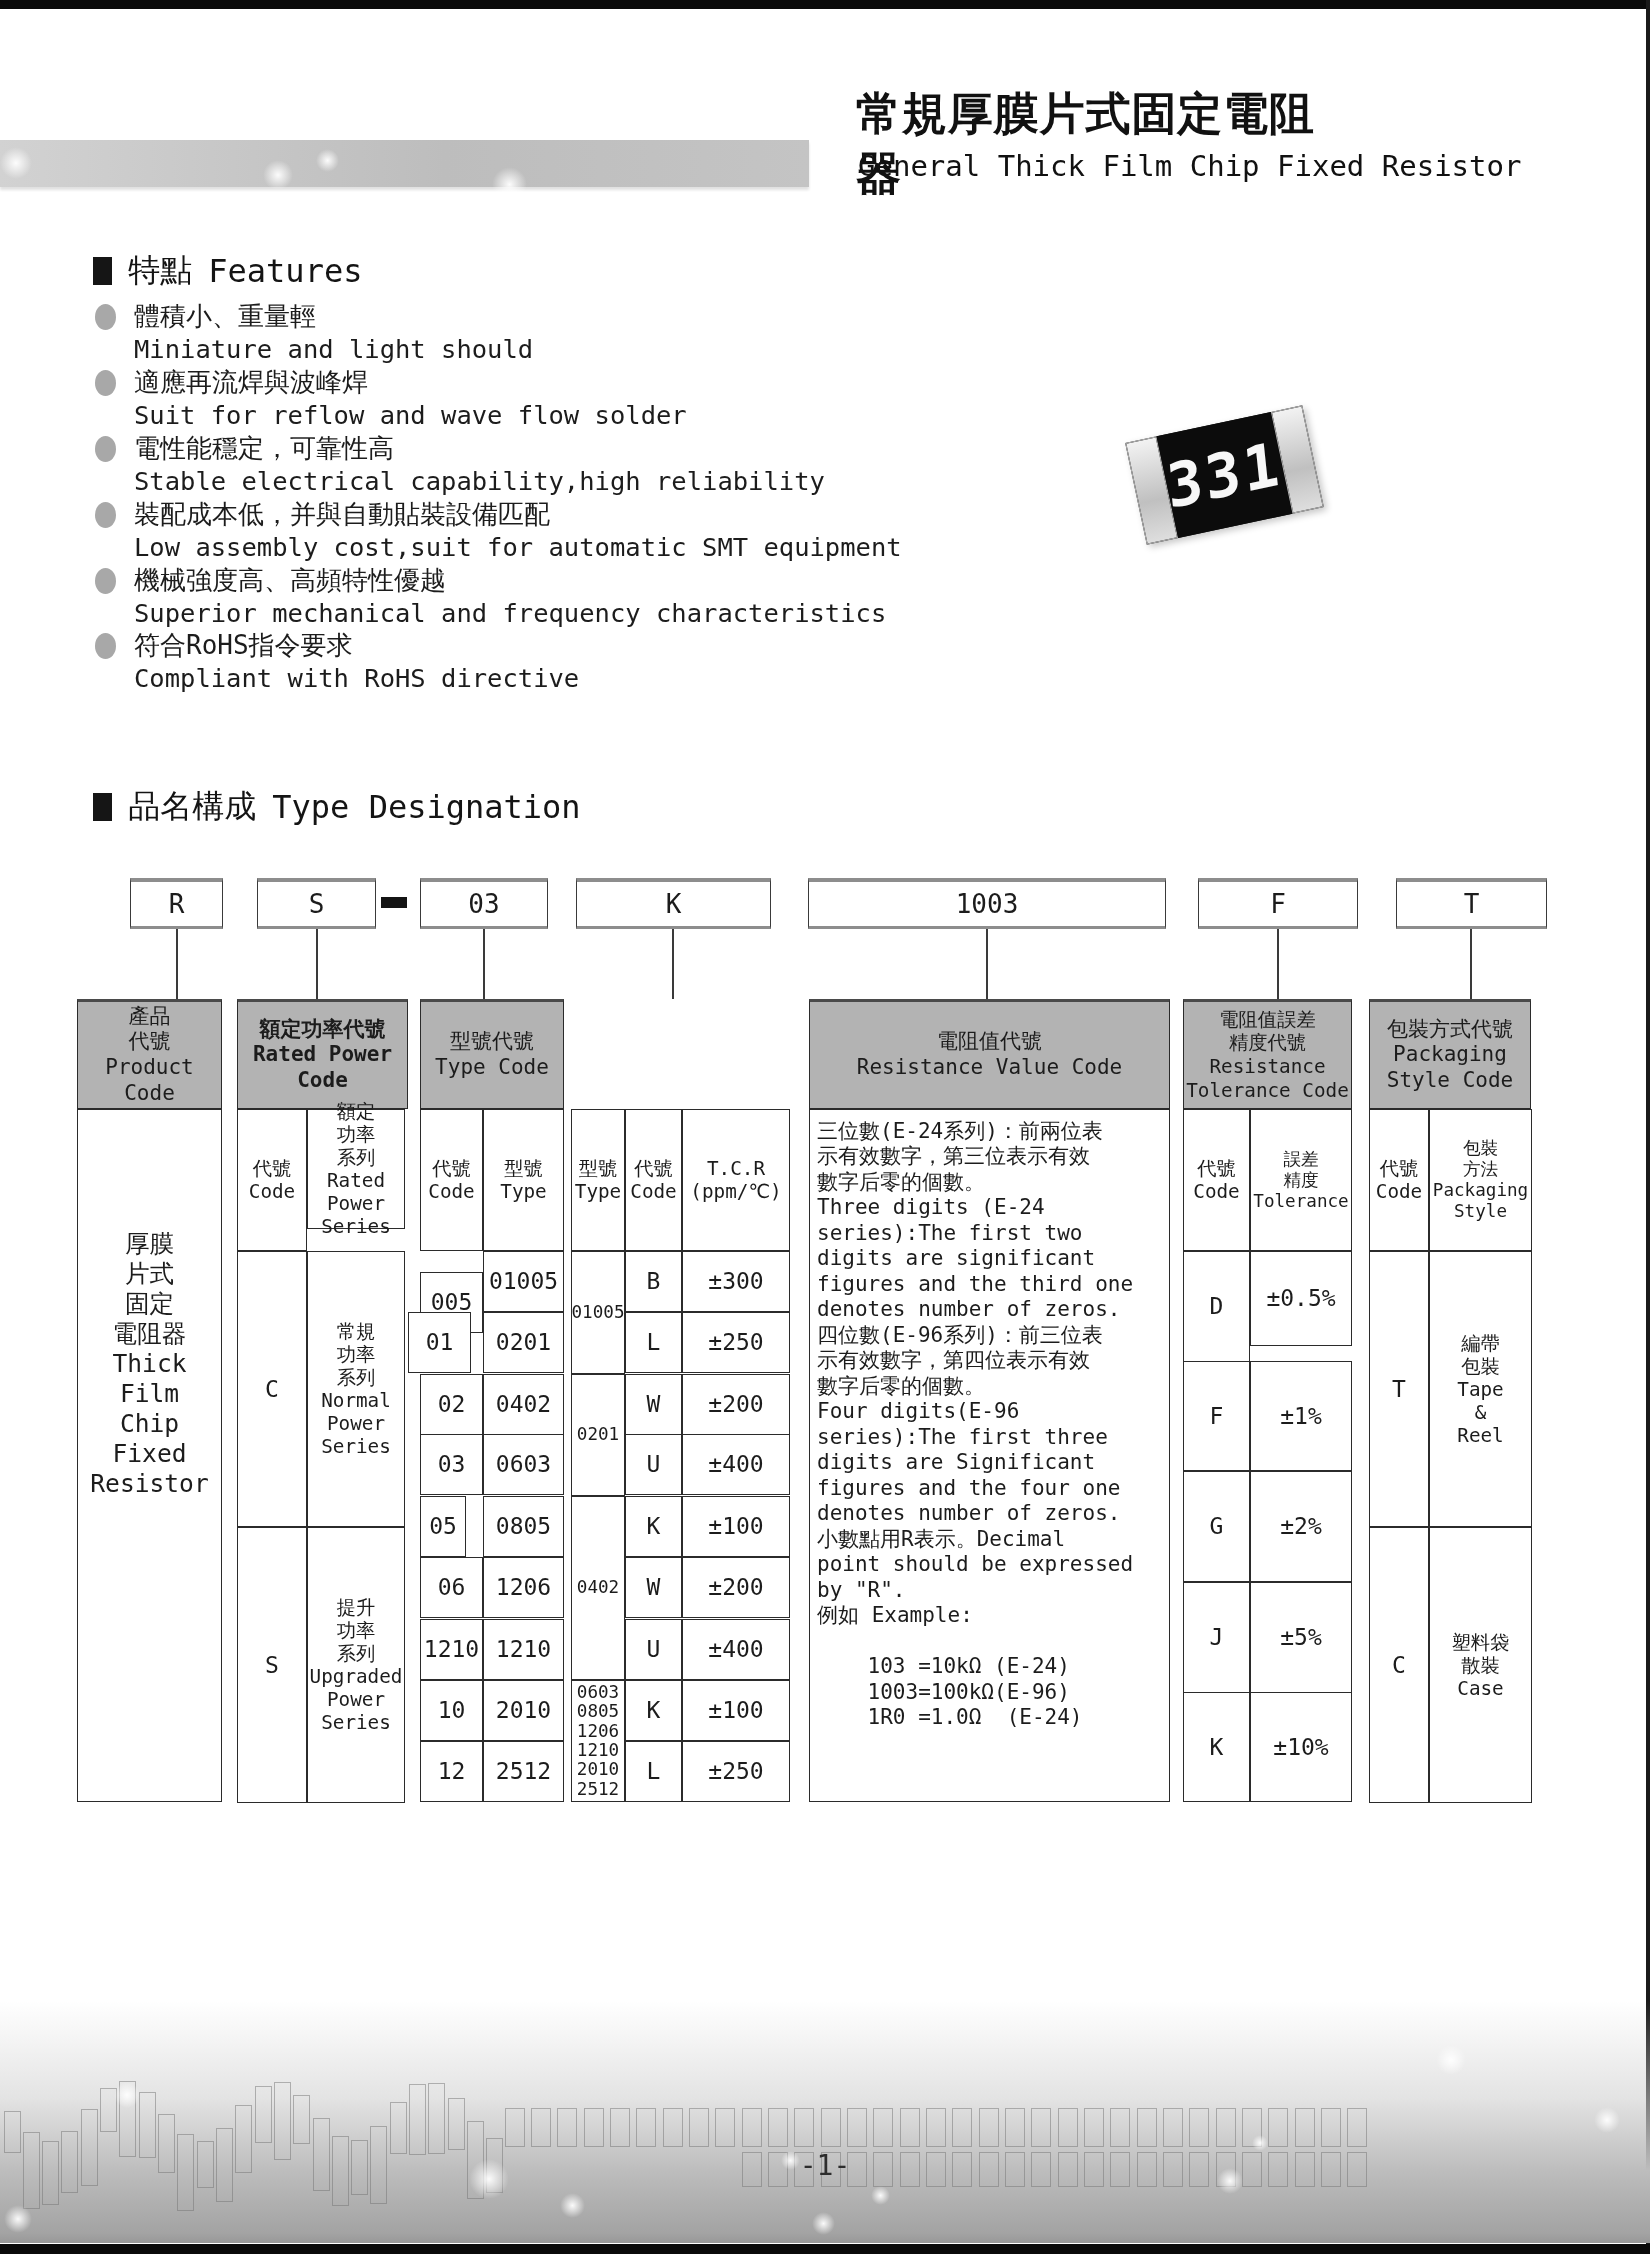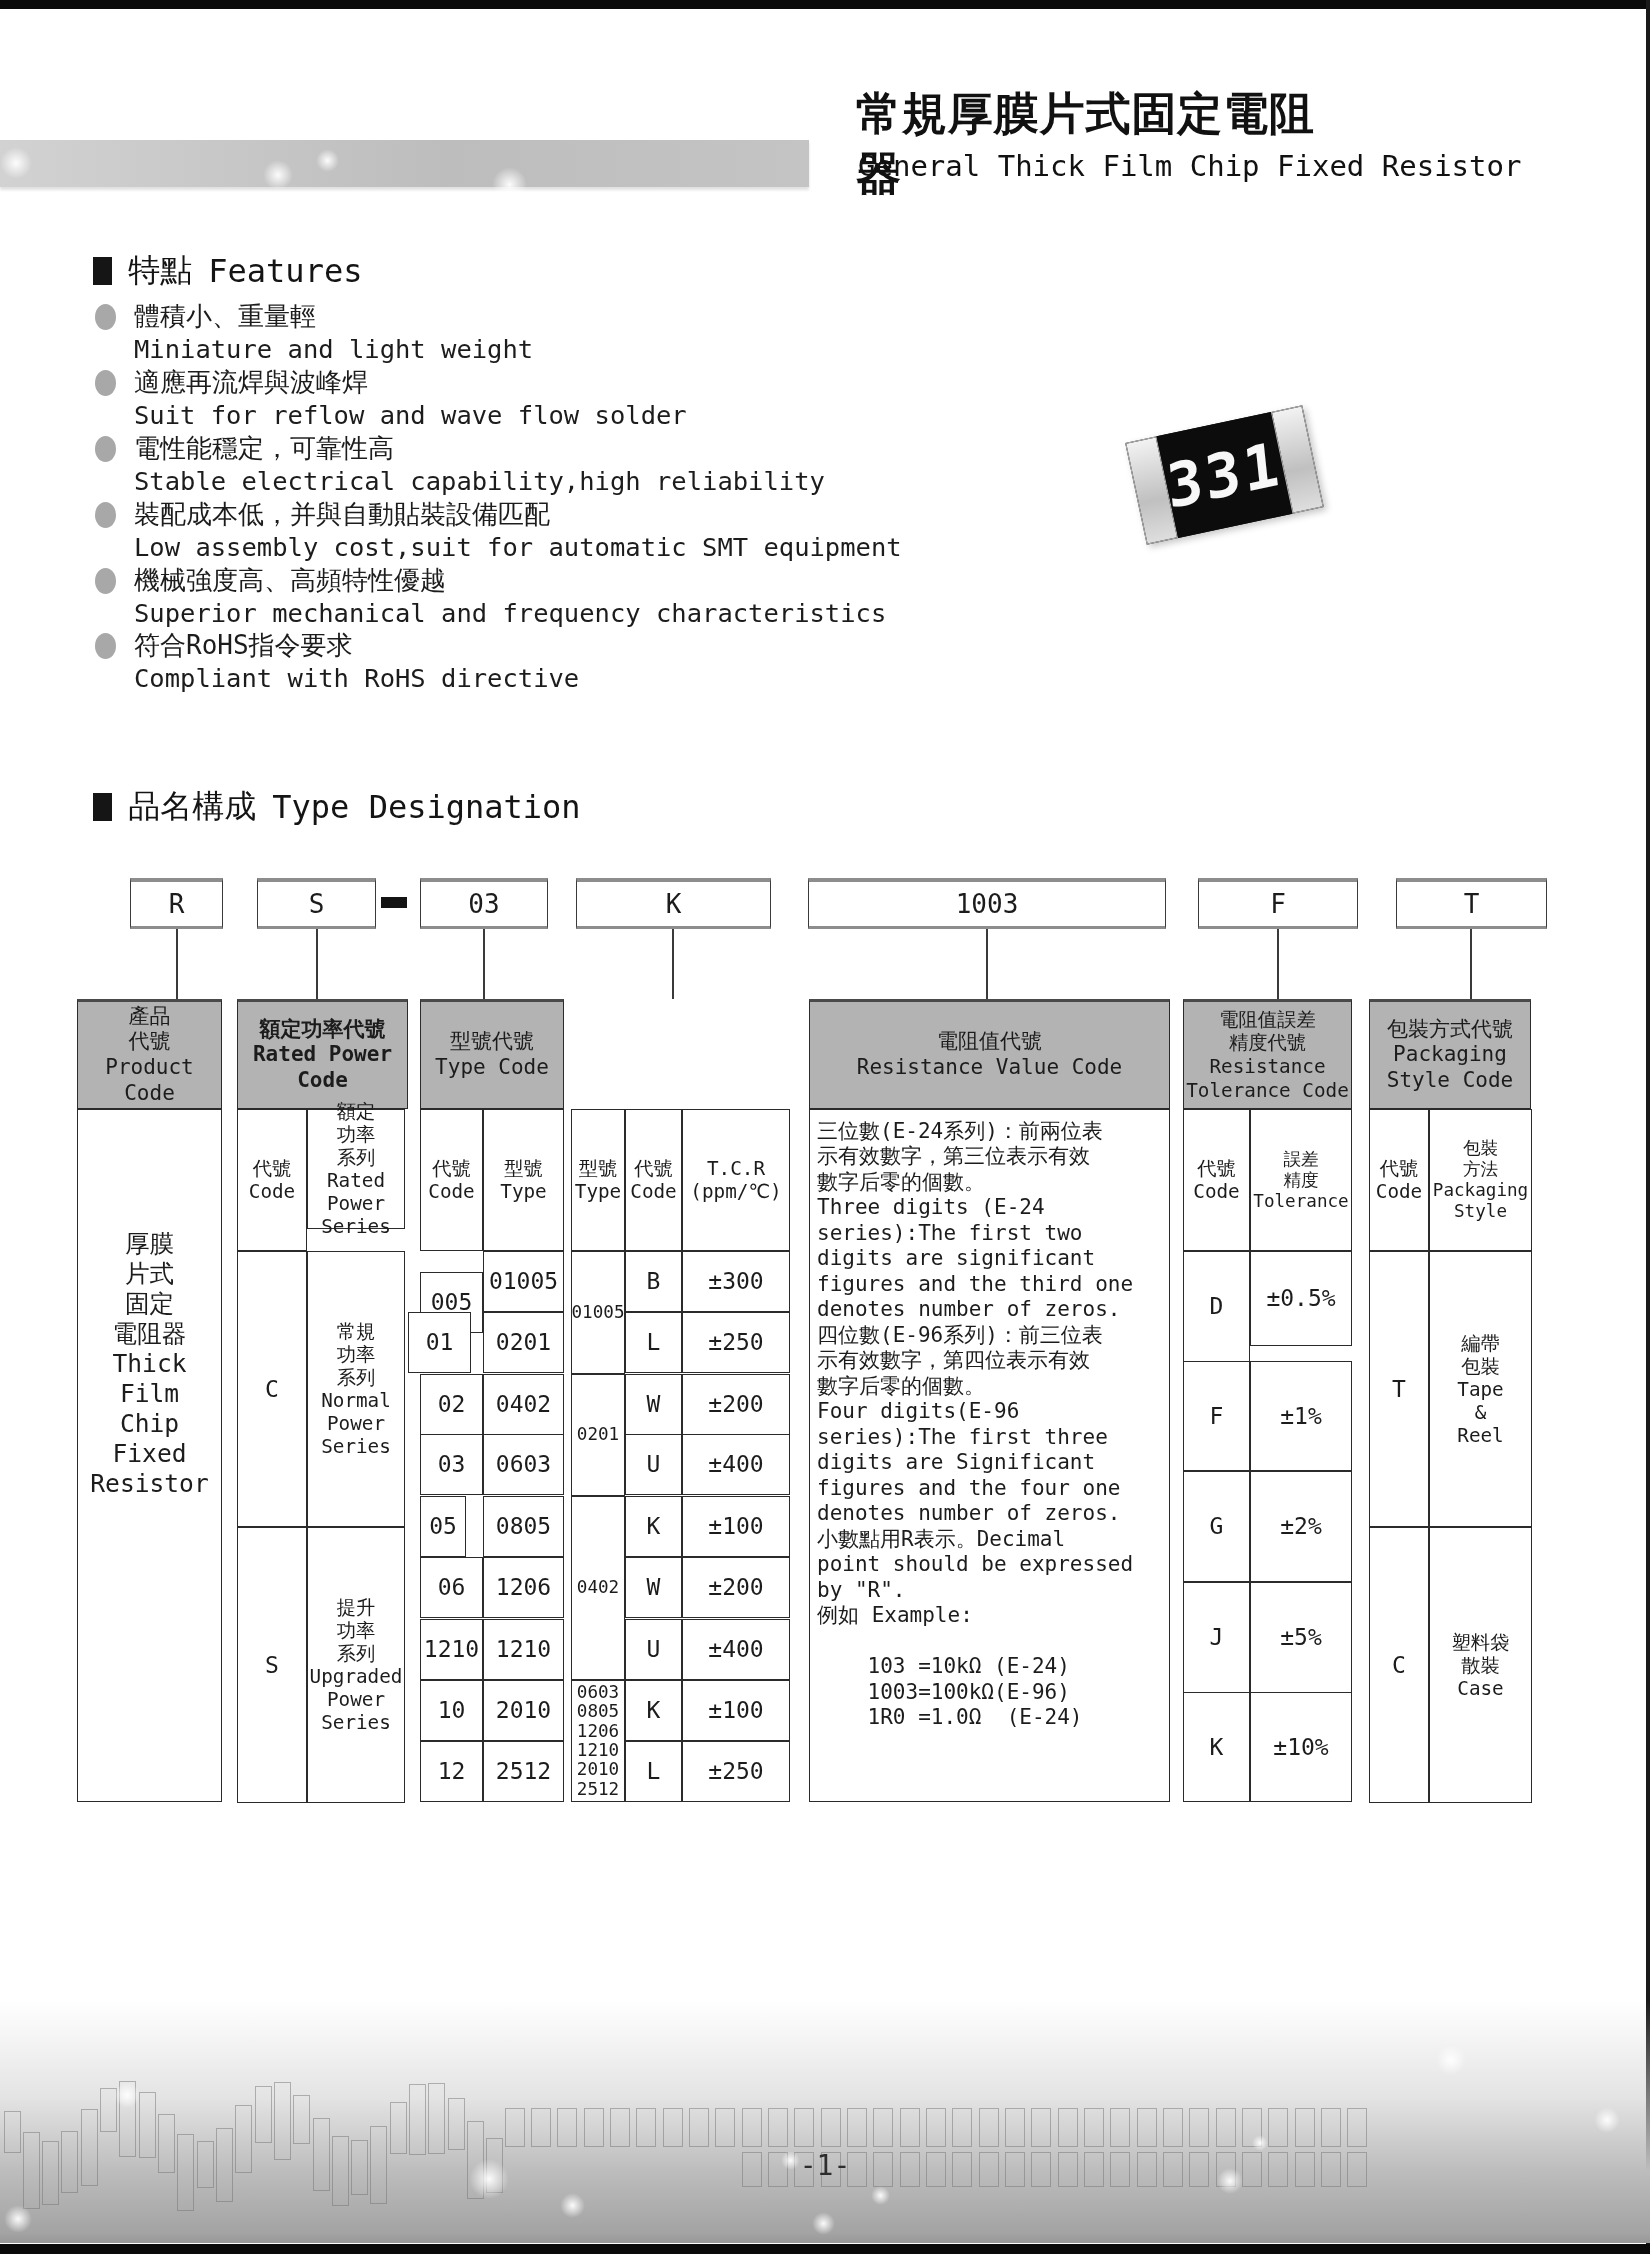--- a/index.html
+++ b/index.html
@@ -82,21 +82,21 @@
 
   <div class="abs sec-head" style="left:93px;top:249px;">
     <span class="sq"></span>
     <span>特點</span>
     <span>Features</span>
   </div>
 
   <div class="abs feat" style="left:95px;top:300px;">
     <span class="bullet"></span>
     <div class="feat-zh">體積小、重量輕</div>
-    <div class="feat-en">Miniature and light weight</div>
+    <div class="feat-en">Miniature and light should</div>
   </div>
   <div class="abs feat" style="left:95px;top:366px;">
     <span class="bullet"></span>
     <div class="feat-zh">適應再流焊與波峰焊</div>
     <div class="feat-en">Suit for reflow and wave flow solder</div>
   </div>
   <div class="abs feat" style="left:95px;top:432px;">
     <span class="bullet"></span>
     <div class="feat-zh">電性能穩定，可靠性高</div>
     <div class="feat-en">Stable electrical capability,high reliability</div>

